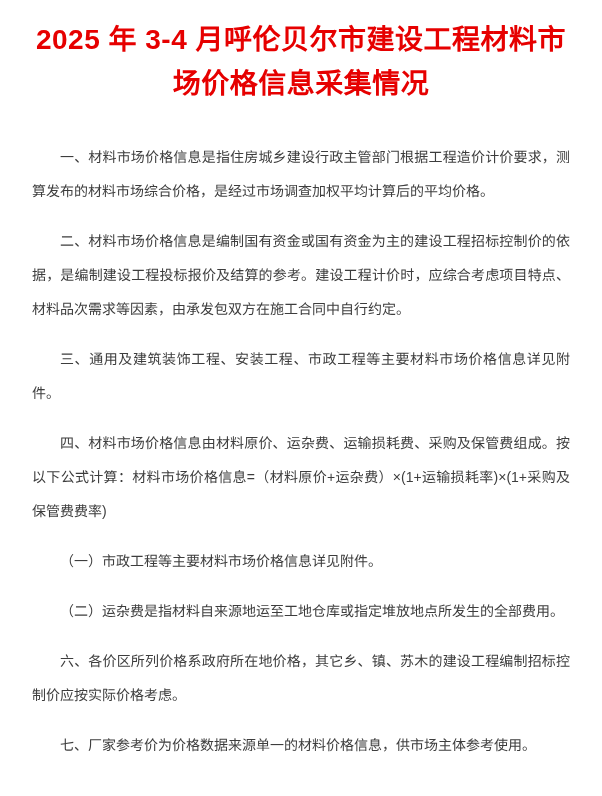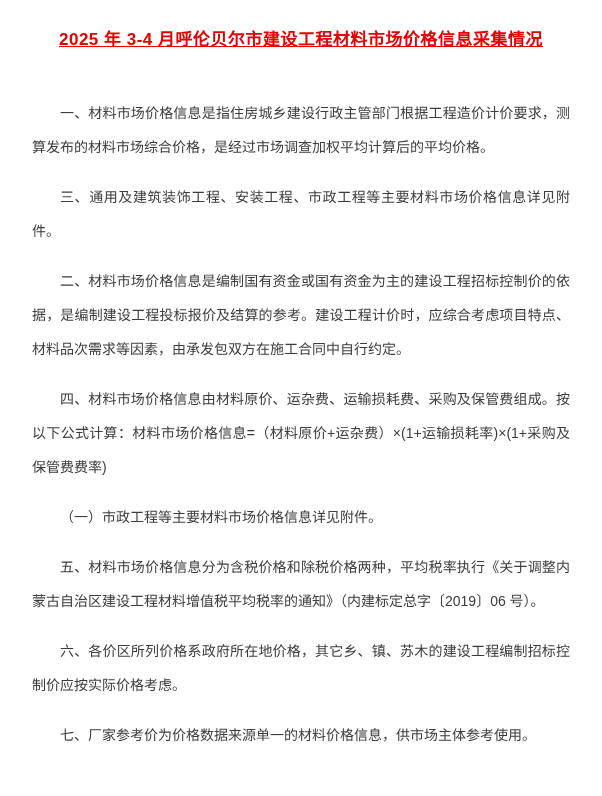--- a/index.html
+++ b/index.html
@@ -12,27 +12,26 @@
   }
   .page {
     width: 602px;
     height: 796px;
     background: #ffffff;
     padding: 18px 16px 0 16px;
   }
   .doc-title {
     color: #e60000;
     font-weight: bold;
-    font-size: 17px;
+    font-size: 28px;
     line-height: 44px;
     text-align: center;
     max-width: 540px;
     margin: 0 auto;
     letter-spacing: 0.5px;
-    text-decoration: underline;
   }
   .doc-body {
     margin-top: 34px;
     color: #3d3d3d;
     font-size: 14px;
     line-height: 34px;
     text-align: justify;
     text-justify: inter-ideograph;
   }
   .doc-body p {
@@ -41,21 +40,21 @@
   }
 </style>
 </head>
 <body>
 
 <div class="page">
   <h1 class="doc-title">2025 年 3-4 月呼伦贝尔市建设工程材料市场价格信息采集情况</h1>
 
   <div class="doc-body">
     <p>一、材料市场价格信息是指住房城乡建设行政主管部门根据工程造价计价要求，测算发布的材料市场综合价格，是经过市场调查加权平均计算后的平均价格。</p>
+    <p>二、材料市场价格信息是编制国有资金或国有资金为主的建设工程招标控制价的依据，是编制建设工程投标报价及结算的参考。建设工程计价时，应综合考虑项目特点、材料品次需求等因素，由承发包双方在施工合同中自行约定。</p>
     <p>三、通用及建筑装饰工程、安装工程、市政工程等主要材料市场价格信息详见附件。</p>
-    <p>二、材料市场价格信息是编制国有资金或国有资金为主的建设工程招标控制价的依据，是编制建设工程投标报价及结算的参考。建设工程计价时，应综合考虑项目特点、材料品次需求等因素，由承发包双方在施工合同中自行约定。</p>
     <p>四、材料市场价格信息由材料原价、运杂费、运输损耗费、采购及保管费组成。按以下公式计算：材料市场价格信息=（材料原价+运杂费）×(1+运输损耗率)×(1+采购及保管费费率)</p>
     <p>（一）市政工程等主要材料市场价格信息详见附件。</p>
-    <p>五、材料市场价格信息分为含税价格和除税价格两种，平均税率执行《关于调整内蒙古自治区建设工程材料增值税平均税率的通知》（内建标定总字〔2019〕06 号）。</p>
+    <p>（二）运杂费是指材料自来源地运至工地仓库或指定堆放地点所发生的全部费用。</p>
     <p>六、各价区所列价格系政府所在地价格，其它乡、镇、苏木的建设工程编制招标控制价应按实际价格考虑。</p>
     <p>七、厂家参考价为价格数据来源单一的材料价格信息，供市场主体参考使用。</p>
   </div>
 </div>
 
 </body></html>

